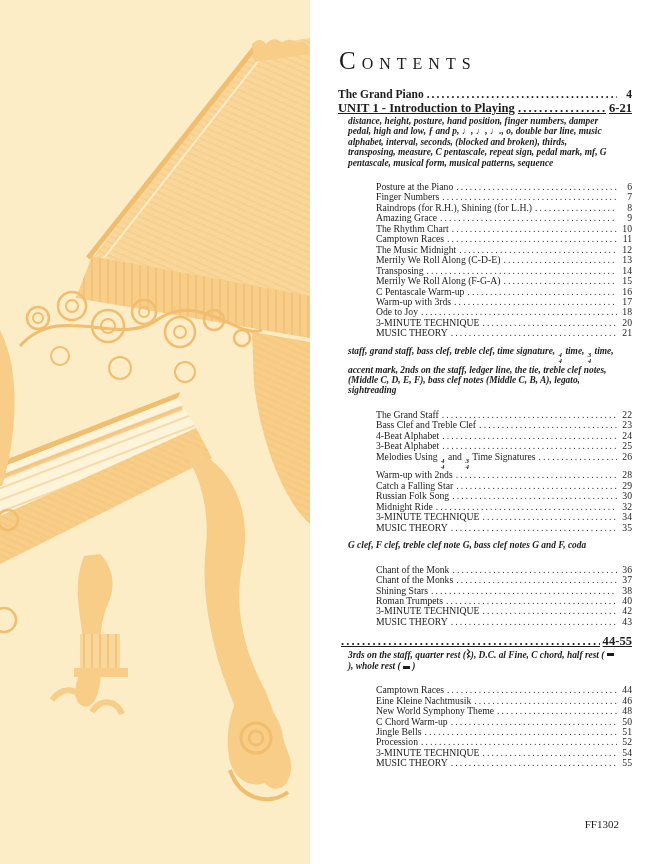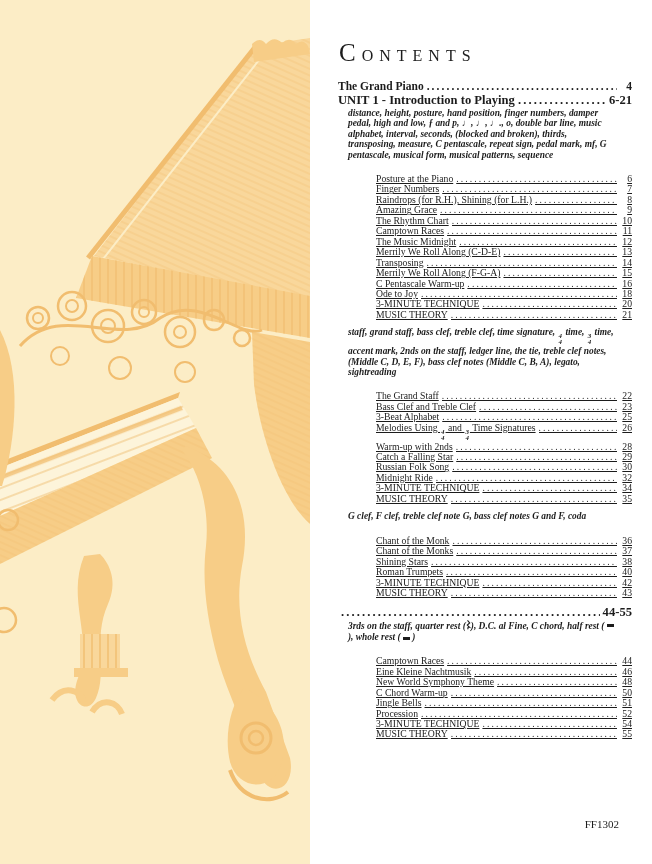--- a/index.html
+++ b/index.html
@@ -25,41 +25,41 @@
   .f-keys{fill:var(--keys);}
   .f-deep{fill:var(--gold-deep);}
   .s-deep{stroke:var(--gold-deep);fill:none;}
   .s-gold{stroke:var(--gold);fill:none;}
   .s-cream{stroke:var(--cream);fill:none;}
   .pl{stroke:var(--gold-deep);stroke-width:1;}
   .pl2{stroke:var(--gold-deep);stroke-width:2;}
   .pl3{stroke:#f0c27a;stroke-width:1.2;}
   .pl4{stroke:#f2c176;stroke-width:4.5;}
   
-  .col{position:absolute;left:338px;top:8px;width:294px;color:var(--text);}
+  .col{position:absolute;left:338px;top:16px;width:294px;color:var(--text);}
   h1{
     margin:33px 0 12px 1px;font-weight:normal;
     text-transform:uppercase;font-size:16px;letter-spacing:6px;line-height:24px;
   }
   h1::first-letter{font-size:25px;}
   .row{display:flex;align-items:baseline;}
   .dots{flex:1;overflow:hidden;white-space:nowrap;margin:0 3px;}
   .dots::after{
     content:"........................................................................................................";
     letter-spacing:2.1px;
   }
   .front{font-weight:bold;font-size:11.5px;line-height:13px;}
   .unit{margin-bottom:4px;}
-  .uhead{font-weight:bold;font-size:12.6px;line-height:14px;}
+  .uhead{font-weight:bold;font-size:12.6px;line-height:14px;text-decoration:underline;}
   .upg{font-weight:bold;text-align:right;}
   .udesc{
     font-weight:bold;font-style:italic;font-size:9.4px;line-height:10.4px;
     margin:1px 16px 6px 10px;
   }
-  .songs{margin:14px 0 7px 38px;text-decoration:underline;}
+  .songs{margin:14px 0 7px 38px;}
   .song{display:flex;align-items:baseline;font-size:9.7px;line-height:10.45px;}
   .spg{text-align:right;min-width:12px;}
   .code{position:absolute;right:33px;bottom:34px;font-size:11px;}
   
   .ts{
     display:inline-flex;flex-direction:column;text-align:center;
     font-size:7px;line-height:5.9px;font-weight:bold;font-style:normal;
     vertical-align:-3px;margin:0 1px;
   }
   .ts i{font-style:italic;display:block;}
@@ -221,20 +221,25 @@
               <span>Merrily We Roll Along (F-G-A)</span>
               <span class="dots"></span>
               <span class="spg">15</span>
             </div>
             <div class="row song">
               <span>C Pentascale Warm-up</span>
               <span class="dots"></span>
               <span class="spg">16</span>
             </div>
             <div class="row song">
+              <span>Warm-up with 3rds</span>
+              <span class="dots"></span>
+              <span class="spg">17</span>
+            </div>
+            <div class="row song">
               <span>Ode to Joy</span>
               <span class="dots"></span>
               <span class="spg">18</span>
             </div>
             <div class="row song">
               <span>3-MINUTE TECHNIQUE</span>
               <span class="dots"></span>
               <span class="spg">20</span>
             </div>
             <div class="row song">
@@ -257,20 +262,25 @@
               <span>The Grand Staff</span>
               <span class="dots"></span>
               <span class="spg">22</span>
             </div>
             <div class="row song">
               <span>Bass Clef and Treble Clef</span>
               <span class="dots"></span>
               <span class="spg">23</span>
             </div>
             <div class="row song">
+              <span>4-Beat Alphabet</span>
+              <span class="dots"></span>
+              <span class="spg">24</span>
+            </div>
+            <div class="row song">
               <span>3-Beat Alphabet</span>
               <span class="dots"></span>
               <span class="spg">25</span>
             </div>
             <div class="row song">
               <span>Melodies Using <span class="ts">
                   <i>4</i>
                   <i>4</i>
                 </span> and <span class="ts">
                   <i>3</i>

